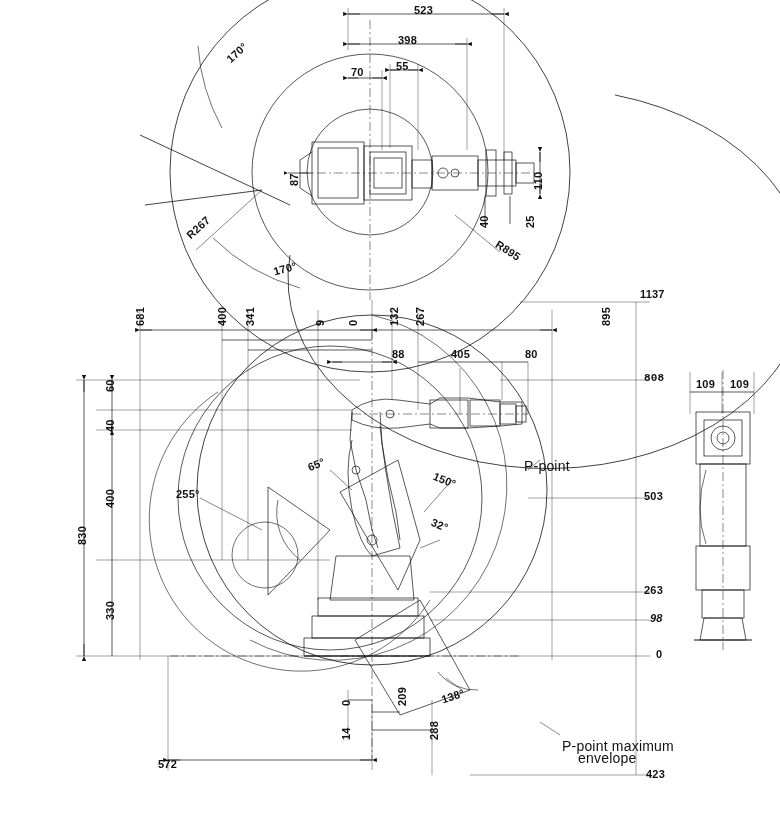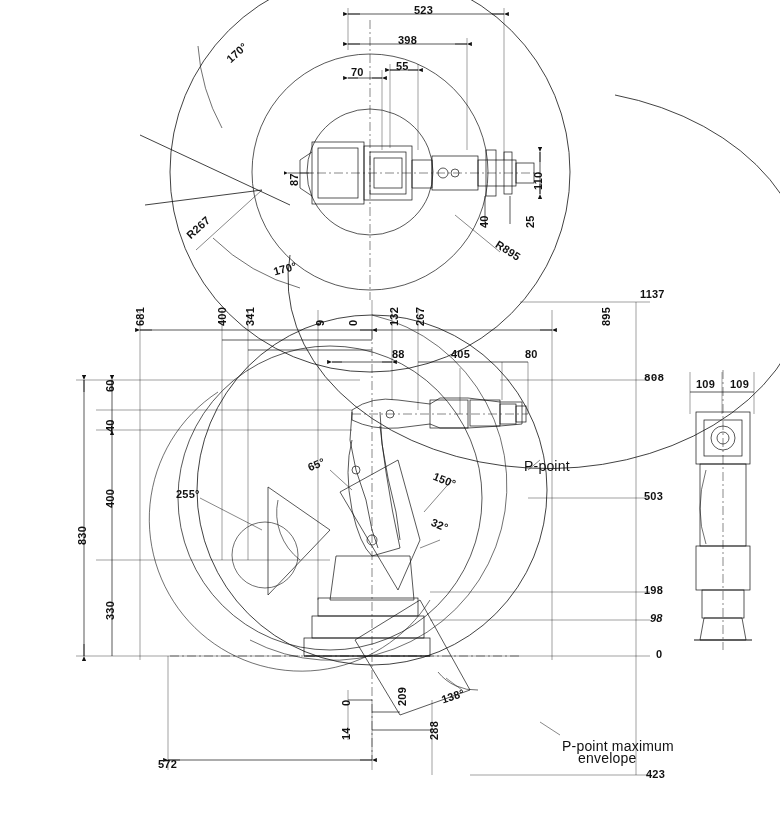--- a/index.html
+++ b/index.html
@@ -239,21 +239,21 @@
 <div class="lbl rot90" style="left:414px;top:326px;">267</div>
 <div class="lbl rot90" style="left:600px;top:326px;">895</div>
 
 <div class="lbl" style="left:352px;top:348px;padding-left:40px;">88</div>
 <div class="lbl" style="left:451px;top:348px;">405</div>
 <div class="lbl" style="left:505px;top:348px;margin-left:20px;">80</div>
 
 <div class="lbl" style="left:640px;top:288px;">1137</div>
 <div class="lbl" style="left:644px;top:372px;font-family:Liberation Mono, monospace;">808</div>
 <div class="lbl" style="left:644px;top:490px;">503</div>
-<div class="lbl" style="left:644px;top:584px;">198</div>
+<div class="lbl" style="left:644px;top:584px;">263</div>
 <div class="lbl" style="left:650px;top:612px;font-style:italic;">98</div>
 <div class="lbl" style="left:656px;top:648px;">0</div>
 <div class="lbl" style="left:646px;top:768px;">423</div>
 
 <div class="lbl rot90" style="left:104px;top:392px;">60</div>
 <div class="lbl rot90" style="left:104px;top:432px;">40</div>
 <div class="lbl rot90" style="left:104px;top:508px;">400</div>
 <div class="lbl rot90" style="left:76px;top:545px;">830</div>
 <div class="lbl rot90" style="left:104px;top:620px;">330</div>
 

